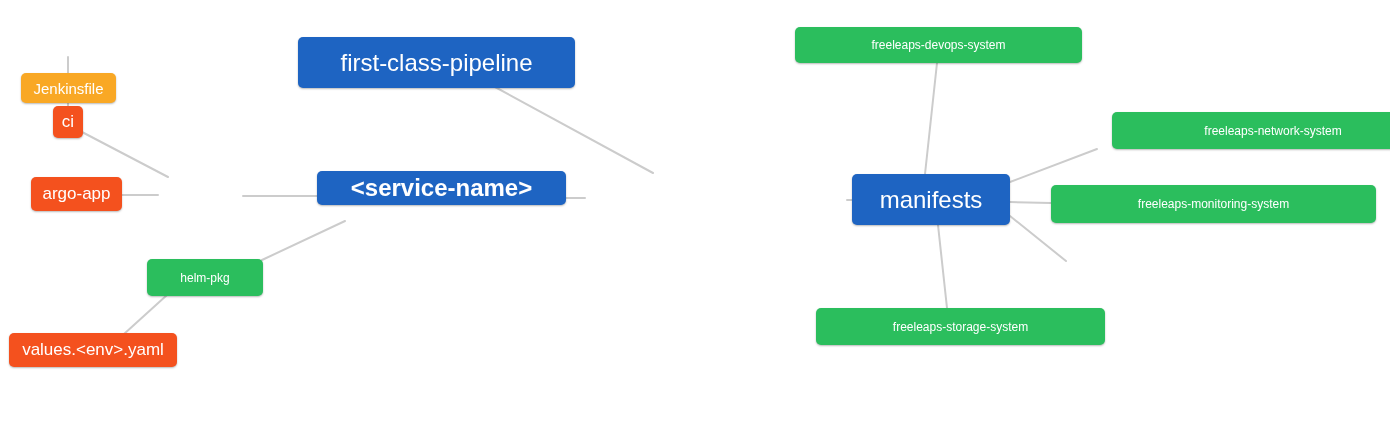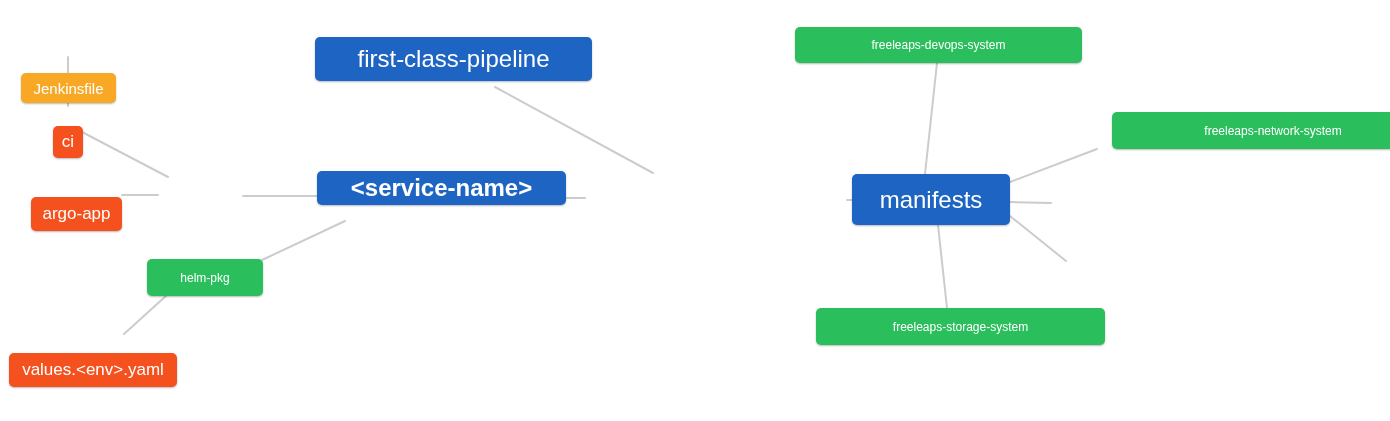--- a/index.html
+++ b/index.html
@@ -19,21 +19,21 @@
     border-radius:5px;
     box-sizing:border-box;
     white-space:nowrap;
     box-shadow:0 1px 2px rgba(0,0,0,0.28);
     cursor:default;
     user-select:none;
   }
   .c-dark {background:var(--root,#3c3835);}
   .c-blue {background:var(--branch,#1e64c2);}
   .c-green{background:var(--green,#2bbe5d);}
-  .c-red  {background:var(--red,#f4511e);margin-top:20px;}
+  .c-red  {background:var(--red,#f4511e);}
   .c-amber{background:var(--amber,#f9a825);}
   .fs29{font-size:29px;}
   .fs24{font-size:24px;}
   .fs20{font-size:12px;}
   .fs17{font-size:17px;}
   .fs15{font-size:15px;margin-top:46px;}
 </style>
 </head>
 <body>
 
@@ -49,25 +49,26 @@
     <line x1="495" y1="87" x2="653" y2="173"></line>
     <line x1="566" y1="198" x2="585" y2="198"></line>
     <line x1="847" y1="200" x2="852" y2="200"></line>
     <line x1="925" y1="174" x2="937" y2="63"></line>
     <line x1="1010" y1="182" x2="1097" y2="149"></line>
     <line x1="1010" y1="202" x2="1051" y2="203"></line>
     <line x1="1010" y1="216" x2="1066" y2="261"></line>
     <line x1="938" y1="225" x2="947" y2="308"></line>
   </svg>
 
-  <div class="node c-blue fs24" style="left:315px;top:37px;width:277px;height:44px;">first-class-pipeline</div>
+  <div class="node c-blue fs24" style="left:298px;top:37px;width:277px;height:51px;">first-class-pipeline</div>
   <div class="node c-blue fs24" style="left:317px;top:171px;width:249px;height:34px;font-weight:bold;">&lt;service-name&gt;</div>
   <div class="node c-blue fs24" style="left:852px;top:174px;width:158px;height:51px;">manifests</div>
   <div class="node c-green fs20" style="left:147px;top:259px;width:116px;height:37px;">helm-pkg</div>
   <div class="node c-red fs17" style="left:53px;top:106px;width:30px;height:32px;">ci</div>
   <div class="node c-red fs17" style="left:31px;top:177px;width:91px;height:34px;">argo-app</div>
   <div class="node c-amber fs15" style="left:21px;top:27px;width:95px;height:30px;">Jenkinsfile</div>
   <div class="node c-red fs17" style="left:9px;top:333px;width:168px;height:34px;">values.&lt;env&gt;.yaml</div>
   <div class="node c-green fs20" style="left:795px;top:27px;width:287px;height:36px;">freeleaps-devops-system</div>
   <div class="node c-green fs20" style="left:1112px;top:112px;width:322px;height:37px;">freeleaps-network-system</div>
+  <div class="node c-green fs20" style="left:1051px;top:185px;width:325px;height:38px;">freeleaps-monitoring-system</div>
   <div class="node c-green fs20" style="left:816px;top:308px;width:289px;height:37px;">freeleaps-storage-system</div>
 
 </div>
 
 </body></html>

